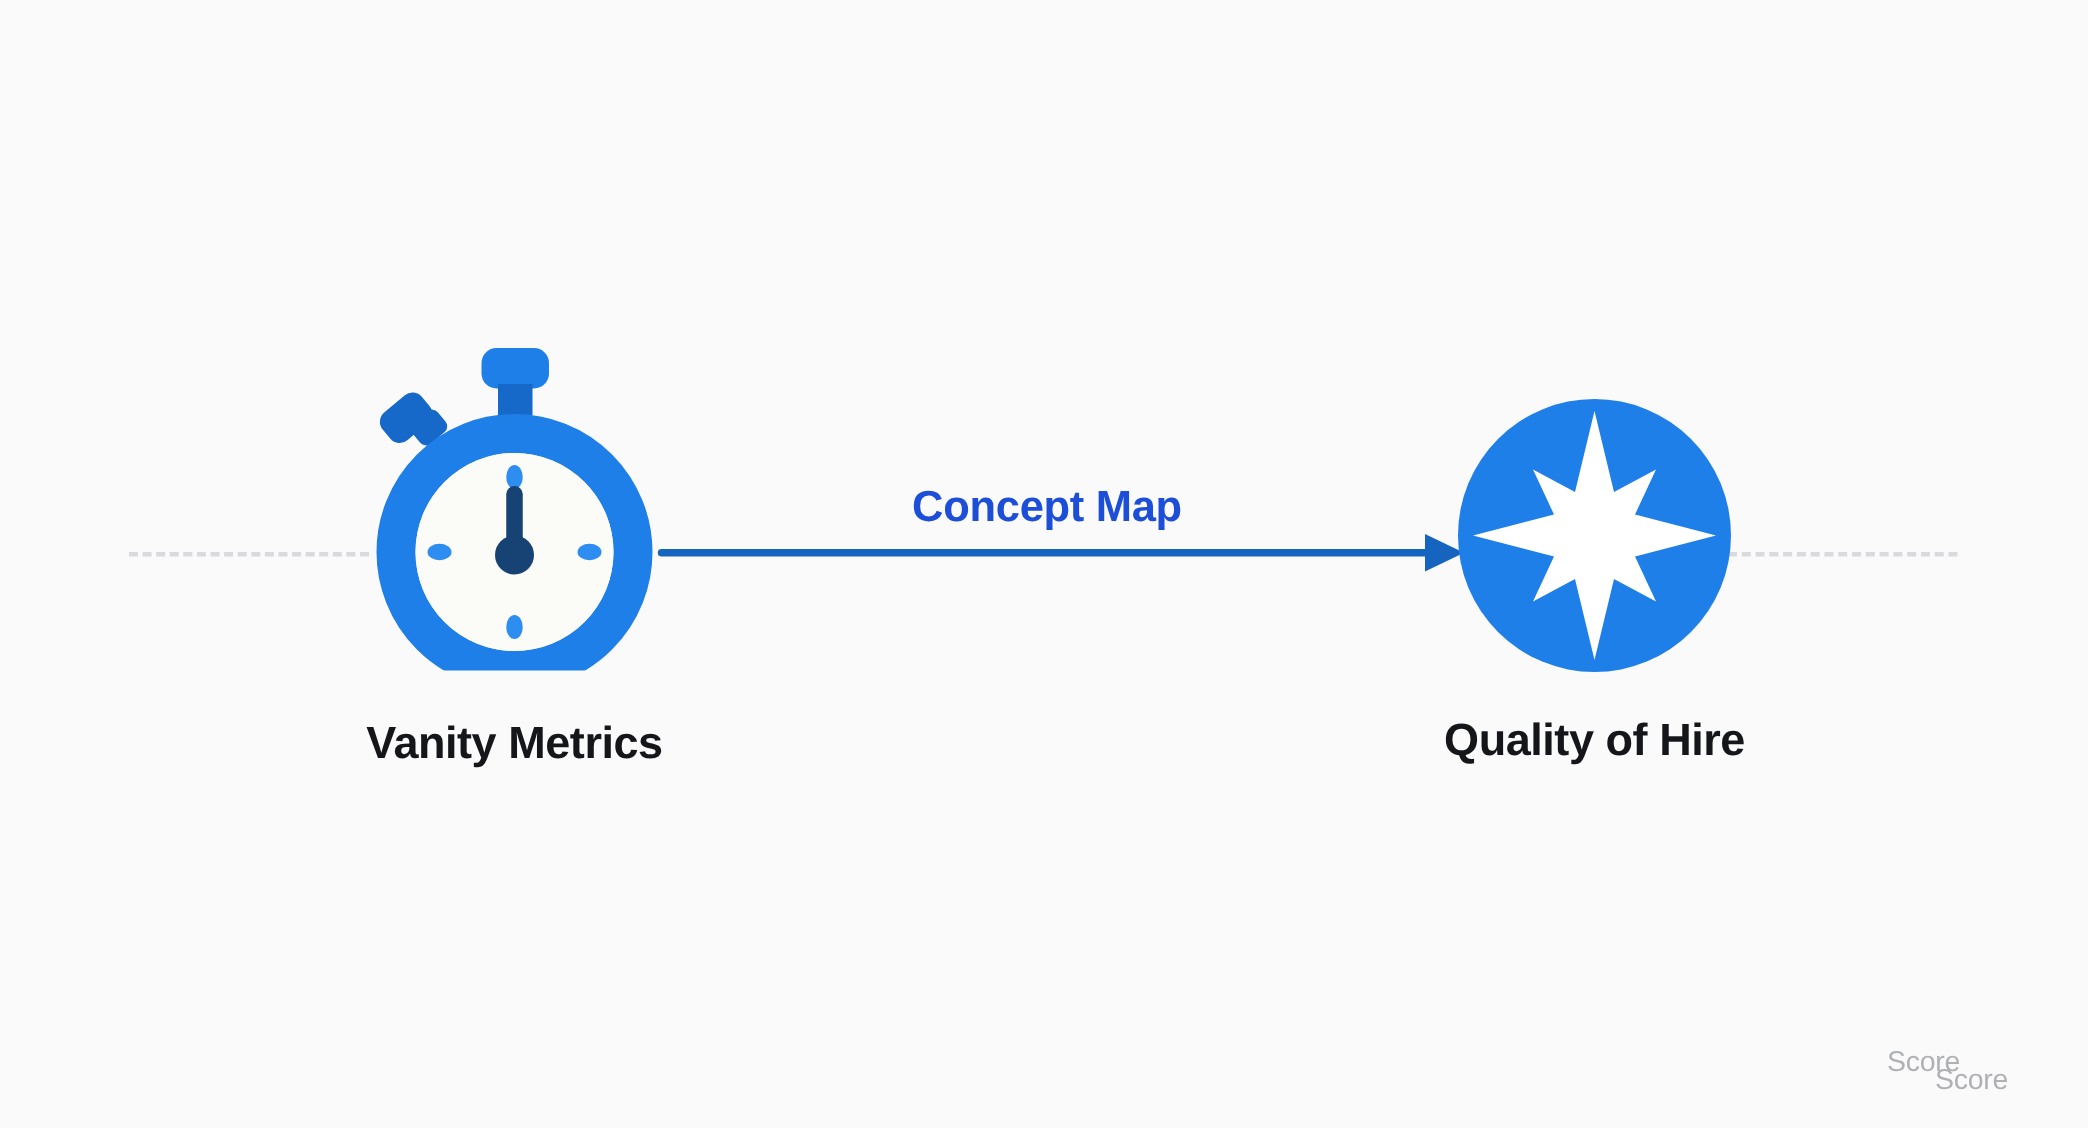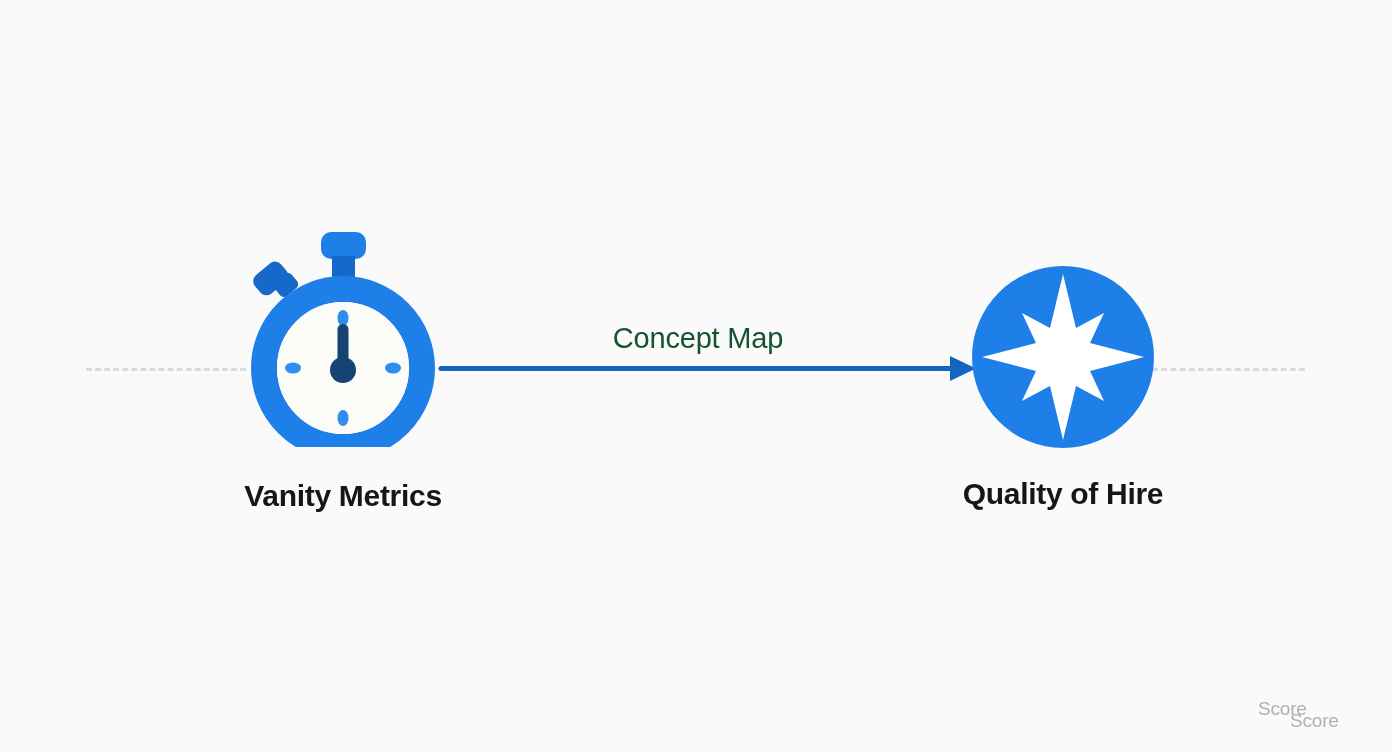--- a/index.html
+++ b/index.html
@@ -43,22 +43,22 @@
   }
 
   
   #edge-label {
     position: absolute;
     left: 498px;
     top: 322px;
     width: 400px;
     text-align: center;
     font-size: 29px;
-    font-weight: normal;
-    color: #14532d;
+    font-weight: bold;
+    color: #1d4ed8;
     letter-spacing: -0.2px;
     white-space: nowrap;
   }
 
   
   .node {
     position: absolute;
     width: 300px;
     text-align: center;
   }

